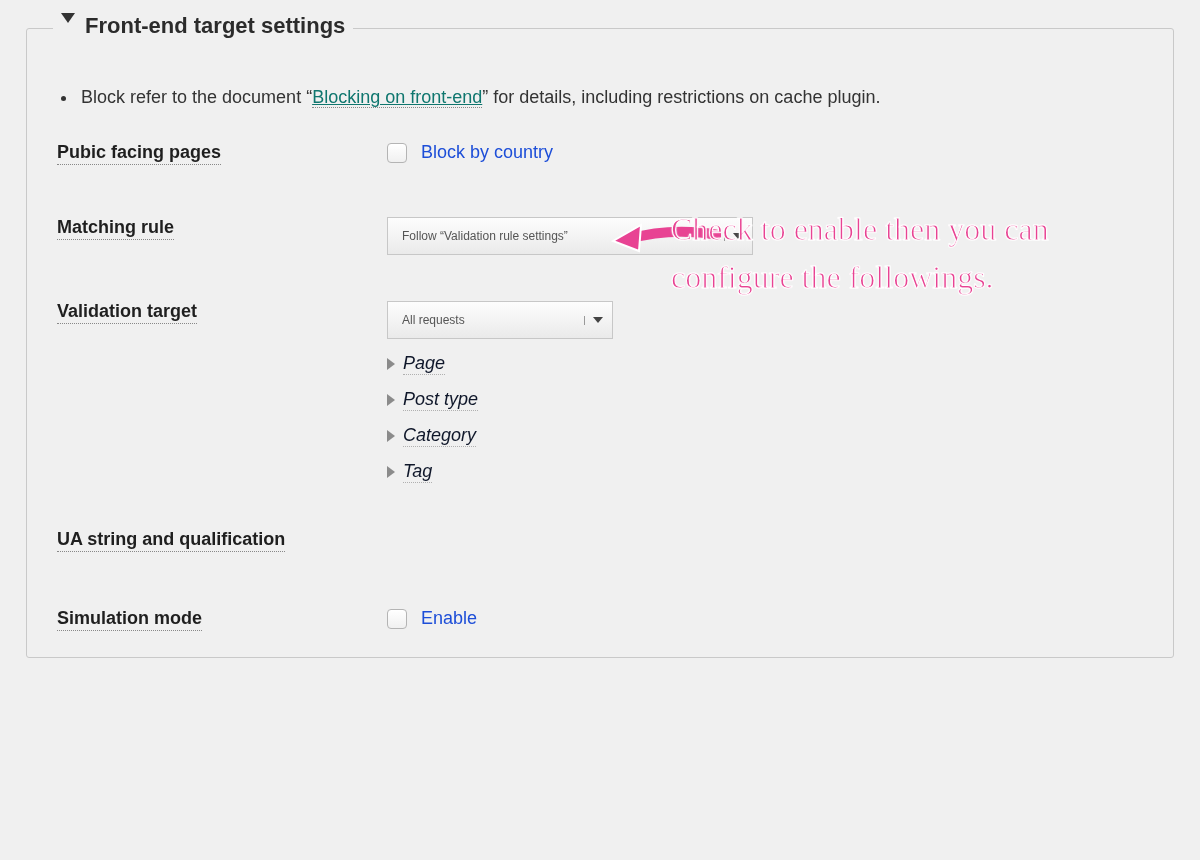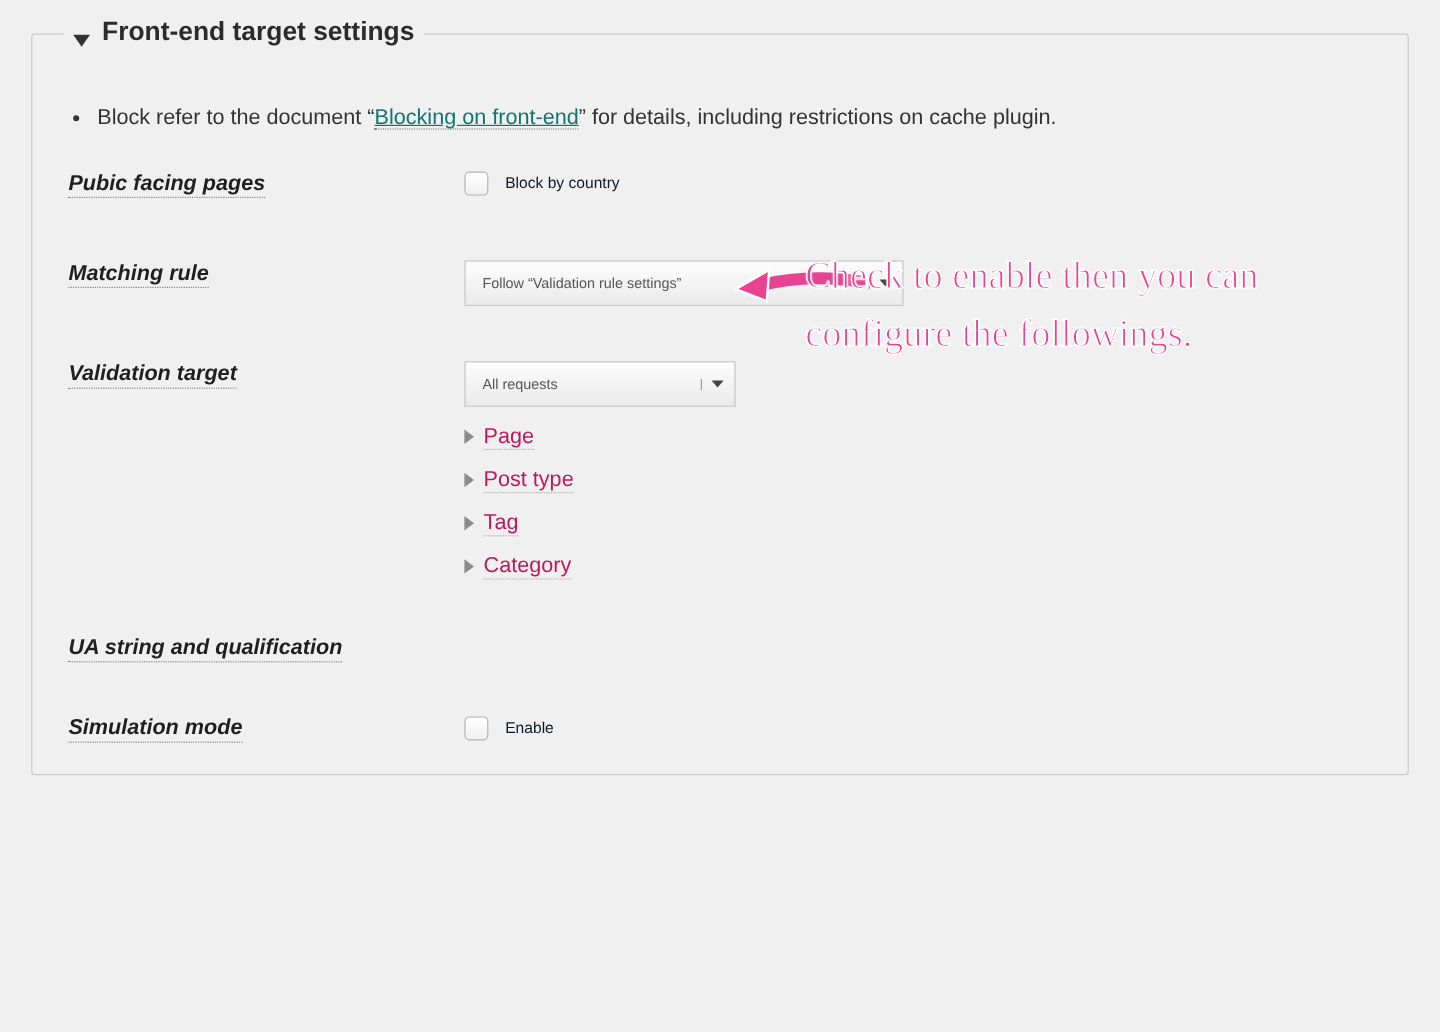--- a/index.html
+++ b/index.html
@@ -1,35 +1,35 @@
 <!DOCTYPE html>
 <html><head>
 <meta charset="utf-8">
 <style>
   html,body{margin:0;padding:0;width:1200px;height:860px;background:#F0F0F0;font-family:"Lucida Grande","Segoe UI",Arial,sans-serif;font-size:17px;color:#2b2b2b}
   .panel{position:relative;margin:28px 26px 0 26px;border:1px solid #c9c9c9;border-radius:3px;padding:28px 30px 26px 30px;background:#F0F0F0}
-  .legend{position:absolute;top:-16px;left:26px;background:#F0F0F0;padding:0 8px;font-weight:bold;font-size:22px;color:#2b2b2b;display:flex;align-items:flex-end}
+  .legend{position:absolute;top:-16px;left:26px;background:#F0F0F0;padding:0 8px;font-weight:bold;font-size:22px;color:#2b2b2b;display:flex;align-items:flex-start}
   .legend .tri{width:0;height:0;border-left:7px solid transparent;border-right:7px solid transparent;border-top:10px solid #333;margin-right:10px}
   ul.notes{margin:30px 0 24px 0;padding:0 0 0 4px;list-style:none}
   ul.notes li{font-size:18px;color:#333;margin-bottom:10px}
   ul.notes li .dot{display:inline-block;width:5px;height:5px;border-radius:50%;background:#333;vertical-align:middle;margin-right:10px}
   a.link{color:#0f766e;border-bottom:1px dotted #888}
   .row{display:flex;align-items:flex-start;margin-top:34px}
   .row:first-of-type{margin-top:30px}
-  .lab{width:330px;flex:0 0 330px;font-style:italic;font-weight:bold;font-size:18px;color:#1f1f1f;border-bottom:1px dotted #888;padding-bottom:1px;align-self:flex-start;display:inline-block;width:auto;max-width:300px}
+  .lab{width:330px;flex:0 0 330px;font-weight:bold;font-size:18px;color:#1f1f1f;border-bottom:1px dotted #888;padding-bottom:1px;align-self:flex-start;display:inline-block;width:auto;max-width:300px}
   .labwrap{width:330px;flex:0 0 330px}
   .ctrl{flex:1}
   .cbx{display:inline-block;width:18px;height:18px;border:1px solid #b4b4b4;border-radius:4px;background:linear-gradient(#ffffff,#f0f0f0);vertical-align:middle;margin-right:14px;box-shadow:inset 0 1px 0 rgba(255,255,255,0.6)}
-  .cbx+span{vertical-align:middle;font-size:13px;color:#0f172a}
+  .cbx+span{vertical-align:middle;font-size:18px;color:#1d4ed8}
   .selbox{display:inline-flex;align-items:center;border:1px solid #c7c7c7;background:linear-gradient(#fdfdfd,#eaeaea);height:36px;padding:0 10px 0 14px;font-size:12px;color:#555}
   .selbox.wide{width:340px}
   .selbox.med{width:200px}
   .selbox .caret{margin-left:auto;width:9px;height:9px;border-left:1px solid #999;padding-left:8px;display:flex;align-items:center;justify-content:center}
   .selbox .caret::after{content:"";display:block;width:0;height:0;border-left:5px solid transparent;border-right:5px solid transparent;border-top:6px solid #444}
-  .sub{margin-top:14px;font-size:18px;color:#be185d;display:flex;align-items:center}
+  .sub{margin-top:14px;font-style:italic;font-size:18px;color:#0f172a;display:flex;align-items:center}
   .sub .tri-r{width:0;height:0;border-top:6px solid transparent;border-bottom:6px solid transparent;border-left:8px solid #8b8b8b;margin-right:8px}
   .sub .txt{border-bottom:1px dotted #b0b0b0}
   textarea.ua{width:530px;height:54px;border:1px solid #d0d0d0;background:#f5f5f5;font-family:Menlo,Consolas,monospace;font-size:17px;color:#6a6a6a;padding:4px 8px;resize:none;line-height:1.45;box-shadow:inset 0 1px 2px rgba(0,0,0,0.06)}
   .hint{font-size:17px;color:#333;margin-top:4px}
   
   .anno{position:absolute;top:176px;left:644px;pointer-events:none}
   .anno-text{font-family:"Comic Sans MS","Marker Felt",cursive;font-size:32px;line-height:1.5;color:#E84393;-webkit-text-stroke:1px #fff;text-shadow:0 0 2px #fff,0 0 2px #fff}
   .arrow{position:absolute;top:192px;left:584px;pointer-events:none}
 </style>
 </head>
@@ -76,34 +76,34 @@
       <div class="sub">
           <span class="tri-r"></span>
           <span class="txt">Page</span>
         </div>
       <div class="sub">
           <span class="tri-r"></span>
           <span class="txt">Post type</span>
         </div>
       <div class="sub">
           <span class="tri-r"></span>
-          <span class="txt">Tag</span>
+          <span class="txt">Category</span>
         </div>
       <div class="sub">
           <span class="tri-r"></span>
-          <span class="txt">Category</span>
+          <span class="txt">Tag</span>
         </div>
     </div>
   </div>
 
   <div class="row" style="margin-top:46px">
     <div class="labwrap"><span class="lab">UA string and qualification</span></div>
   </div>
 
-  <div class="row" style="margin-top:44px">
+  <div class="row" style="margin-top:56px">
     <div class="labwrap"><span class="lab">Simulation mode</span></div>
     <div class="ctrl">
       <span class="cbx"></span><span>Enable</span>
     </div>
   </div>
 
   <svg class="arrow" width="110" height="44">
     <defs></defs>
     <path d="M108,14 Q60,6 18,18" stroke="#E84393" stroke-width="10" fill="none" stroke-linecap="round"></path>
     <path d="M108,14 Q60,6 18,18" stroke="#ffffff" stroke-width="3" fill="none" stroke-linecap="round" opacity="0"></path>

